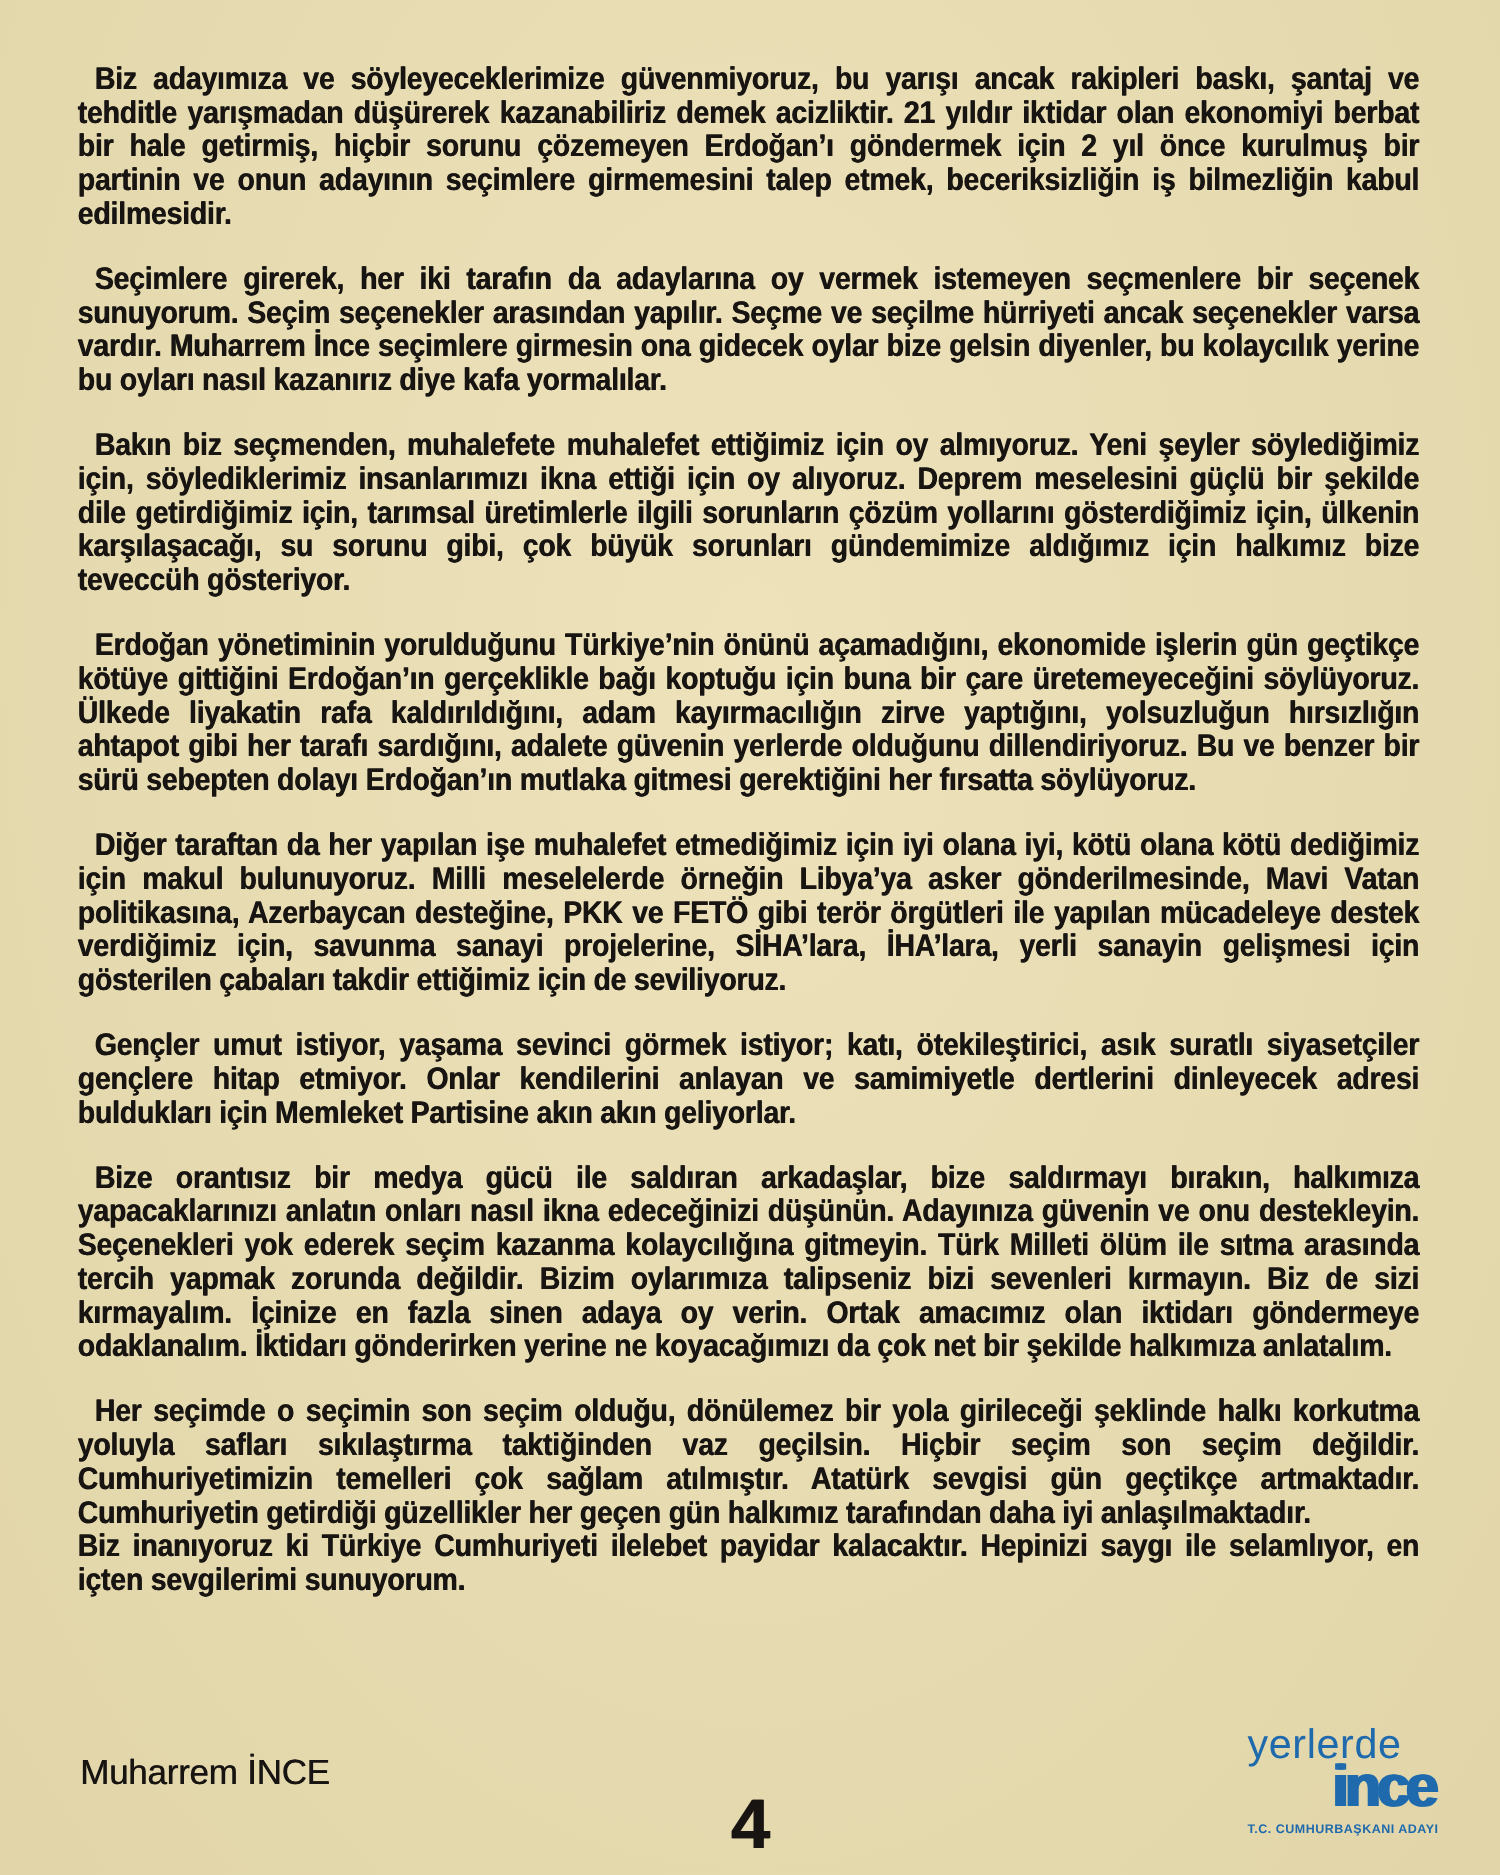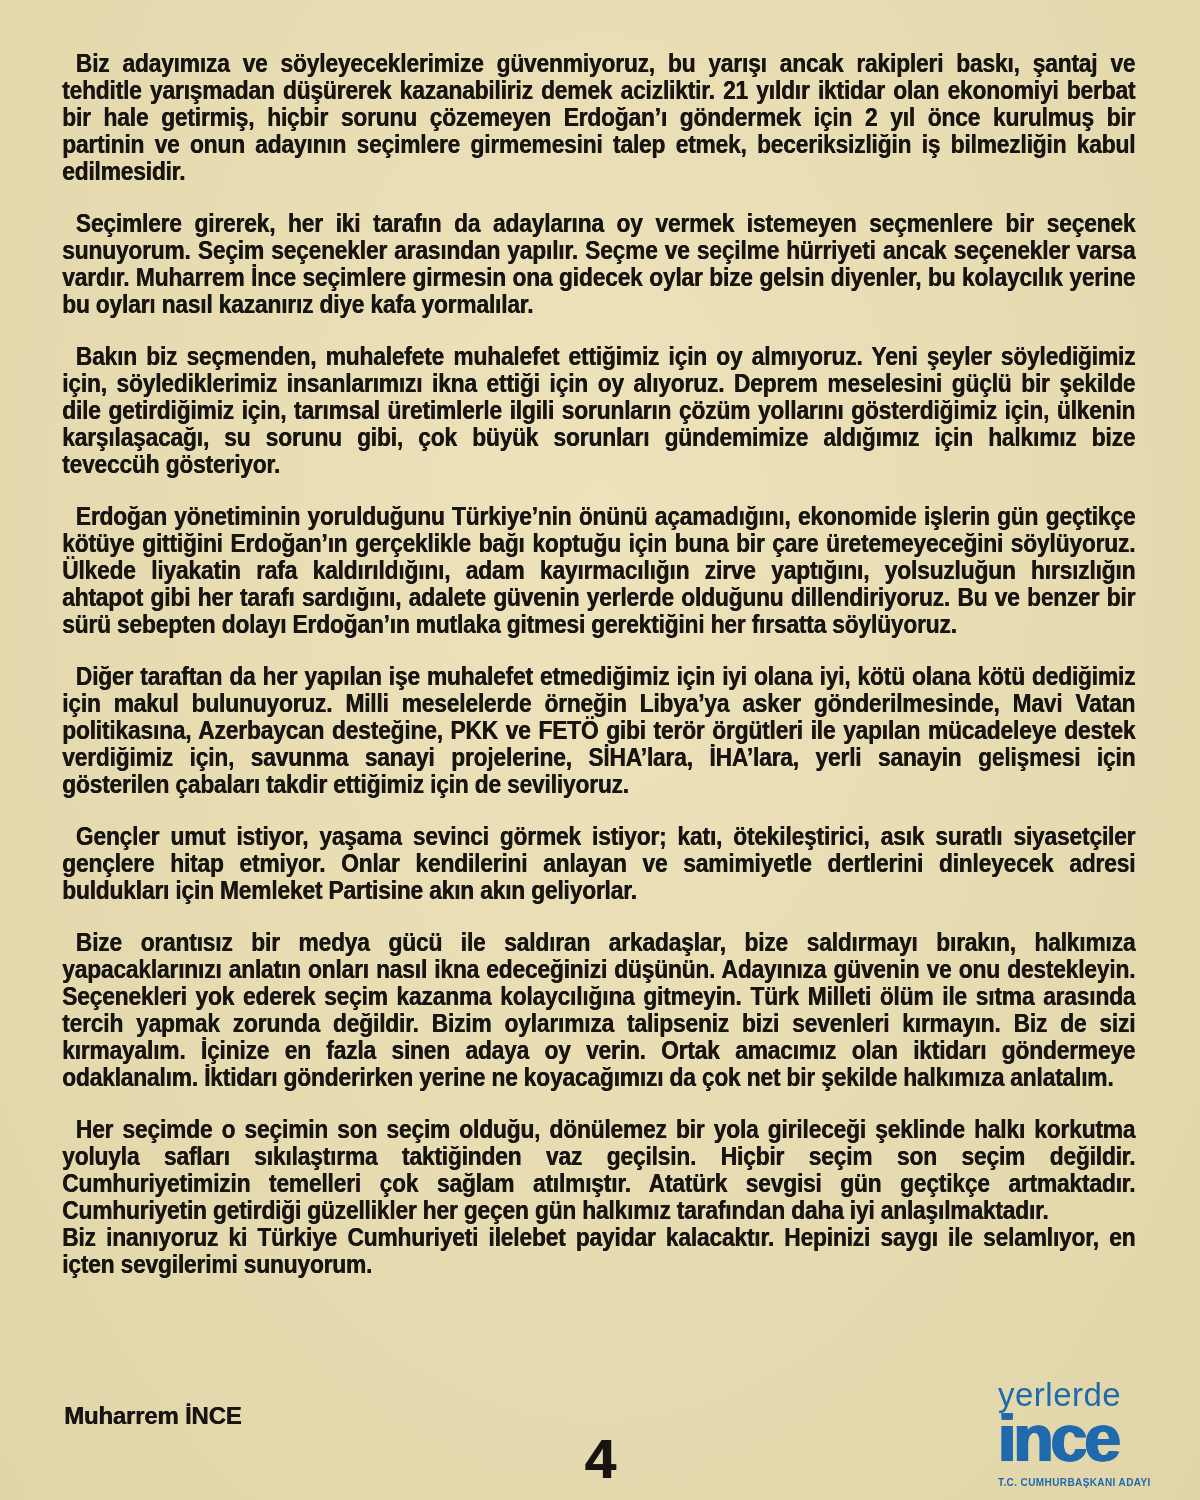--- a/index.html
+++ b/index.html
@@ -28,21 +28,21 @@
   .para{
     margin:0 0 25px 0;
     text-align:justify;
     text-indent:15px;
   }
   .para.no-indent{text-indent:0;}
   .para.no-gap{margin-bottom:0;}
   #signature{
     position:absolute;
     left:64px;top:1402px;
-    font-size:24px;font-weight:700;
+    font-size:28px;font-weight:400;
     letter-spacing:-0.2px;
     text-shadow:0.4px 0 0 currentColor;
   }
   #page-number{
     position:absolute;
     left:50%;top:1426px;
     transform:translateX(-50%);
     font-size:56px;font-weight:700;
     text-shadow:1px 0 0 currentColor;
   }
@@ -50,24 +50,25 @@
     position:absolute;
     right:52px;top:1378px;
     width:150px;
     line-height:1;
   }
   .logo-first{
     font-size:33px;font-weight:400;
     letter-spacing:0.5px;
   }
   .logo-last{
-    font-size:66px;font-weight:700;
+    font-size:47px;font-weight:700;
     letter-spacing:-3px;
     margin-top:-6px;
     text-shadow:1.2px 0 0 currentColor,-1.2px 0 0 currentColor;
+    text-align:right;
   }
   .logo-tagline{
     font-size:10px;font-weight:700;
     letter-spacing:0.4px;
     margin-top:7px;
     white-space:nowrap;
   }
 </style>
 </head>
 <body>

